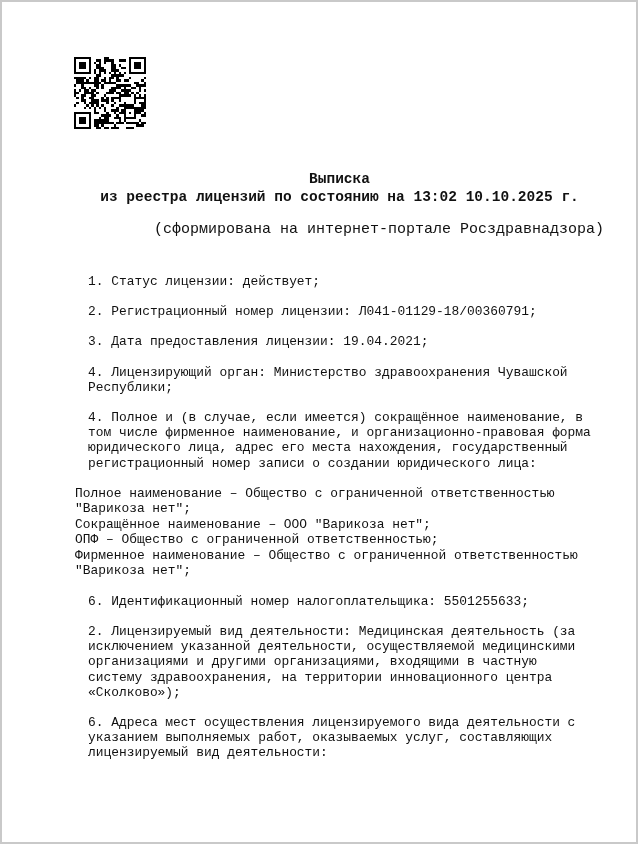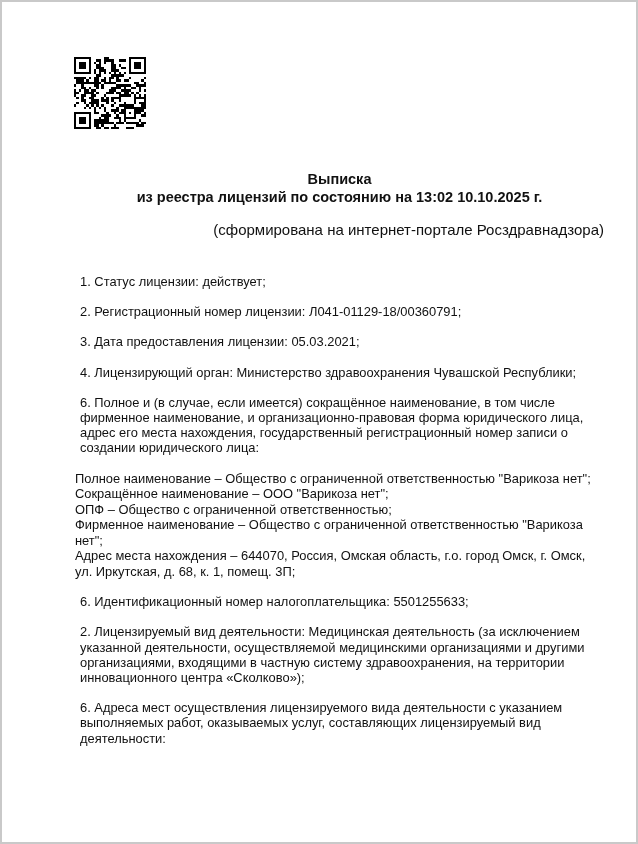--- a/index.html
+++ b/index.html
@@ -1,26 +1,26 @@
 <!DOCTYPE html>
 <html lang="ru"><head>
 <meta charset="utf-8">
 <style>
   html,body{margin:0;padding:0;background:#ffffff;}
   .page{
     width:638px;height:844px;box-sizing:border-box;
     border:2px solid #c9c9c9;background:#ffffff;position:relative;
-    font-family:Liberation Sans, sans-serif;color:#111111;overflow:hidden;
+    font-family:Liberation Mono, monospace;color:#111111;overflow:hidden;
   }
   .qr{position:absolute;left:72px;top:55px;width:72px;height:72px;}
   .qr svg{width:100%;height:100%;shape-rendering:crispEdges;}
   .content{position:absolute;left:73px;top:0;width:529px;}
   .title{margin-top:168px;text-align:center;font-weight:bold;font-size:14.5px;line-height:18px;}
   .subtitle{margin-top:17px;text-align:right;font-size:15px;line-height:13px;}
-  .content p{font-size:12.9px;line-height:15.2px;margin:15px 5px;text-align:left;}
+  .content p{font-size:12.9px;line-height:15.2px;margin:15px 13px;text-align:left;}
   .content p.first{margin-top:38px;}
   .details{font-size:12.9px;line-height:15.5px;margin:15px 0;}
 </style>
 </head>
 <body>
 
 <div class="page">
 
   <div class="qr">
     <svg id="qr" viewBox="0 0 29 29" xmlns="http://www.w3.org/2000/svg" aria-hidden="true">
@@ -357,30 +357,29 @@
 
     <div class="title">
       <div>Выписка</div>
       <div>из реестра лицензий по состоянию на 13:02 10.10.2025 г.</div>
     </div>
 
     <div class="subtitle">(сформирована на интернет-портале Росздравнадзора)</div>
 
     <p class="first">1. Статус лицензии: действует;</p>
     <p>2. Регистрационный номер лицензии: Л041-01129-18/00360791;</p>
-    <p>3. Дата предоставления лицензии: 05.03.2021;</p>
+    <p>3. Дата предоставления лицензии: 19.04.2021;</p>
     <p>4. Лицензирующий орган: Министерство здравоохранения Чувашской Республики;</p>
-    <p>6. Полное и (в случае, если имеется) сокращённое наименование, в том числе фирменное наименование, и организационно-правовая форма юридического лица, адрес его места нахождения, государственный регистрационный номер записи о создании юридического лица:</p>
+    <p>4. Полное и (в случае, если имеется) сокращённое наименование, в том числе фирменное наименование, и организационно-правовая форма юридического лица, адрес его места нахождения, государственный регистрационный номер записи о создании юридического лица:</p>
 
     <div class="details">
       <div>Полное наименование – Общество с ограниченной ответственностью "Варикоза нет";</div>
       <div>Сокращённое наименование – ООО "Варикоза нет";</div>
       <div>ОПФ – Общество с ограниченной ответственностью;</div>
       <div>Фирменное наименование – Общество с ограниченной ответственностью "Варикоза нет";</div>
-      <div>Адрес места нахождения – 644070, Россия, Омская область, г.о. город Омск, г. Омск, ул. Иркутская, д. 68, к. 1, помещ. 3П;</div>
     </div>
 
     <p>6. Идентификационный номер налогоплательщика: 5501255633;</p>
     <p>2. Лицензируемый вид деятельности: Медицинская деятельность (за исключением указанной деятельности, осуществляемой медицинскими организациями и другими организациями, входящими в частную систему здравоохранения, на территории инновационного центра «Сколково»);</p>
     <p>6. Адреса мест осуществления лицензируемого вида деятельности с указанием выполняемых работ, оказываемых услуг, составляющих лицензируемый вид деятельности:</p>
 
   </div>
 </div>
 
 </body></html>

